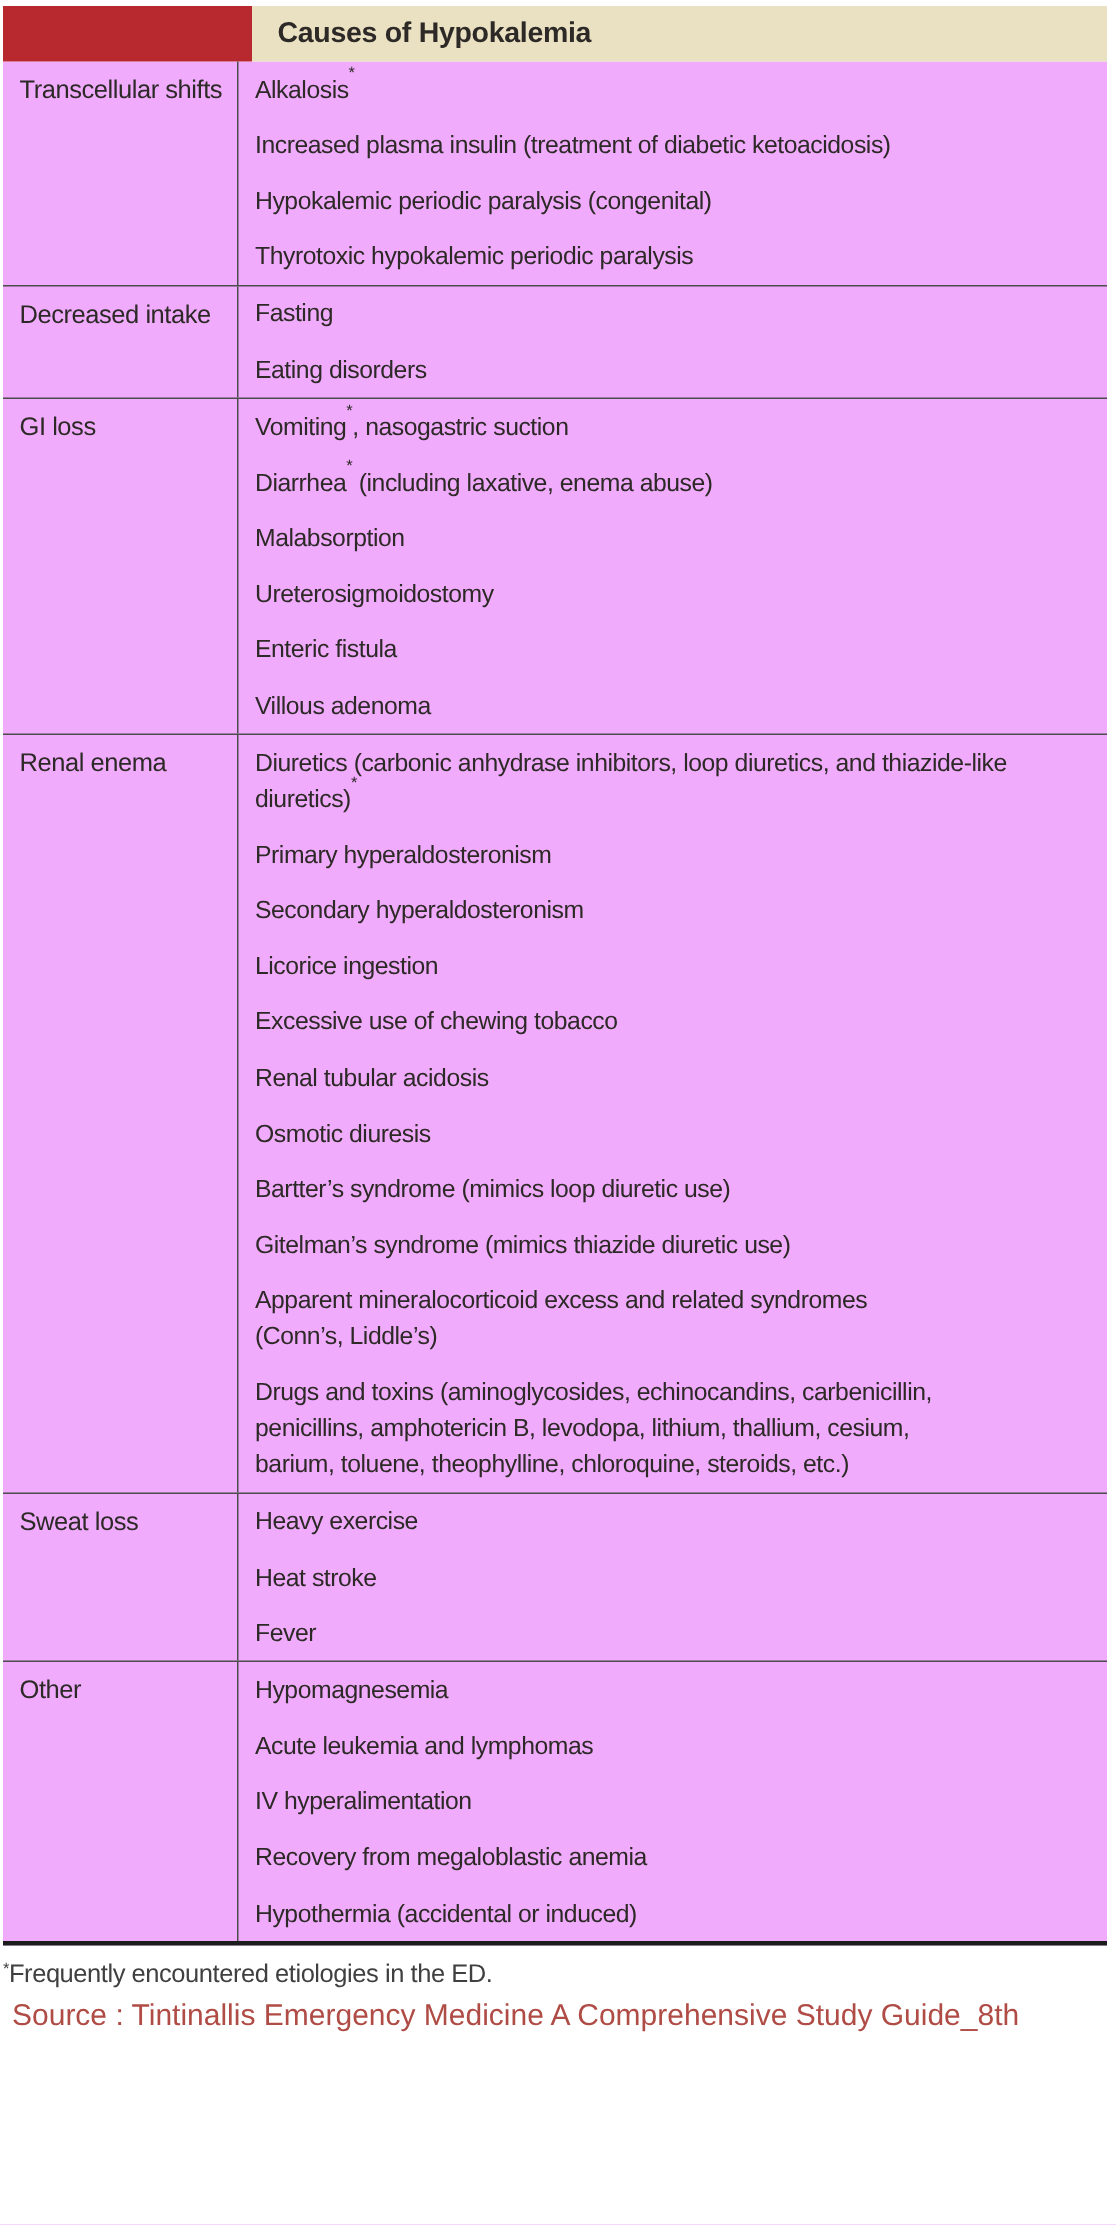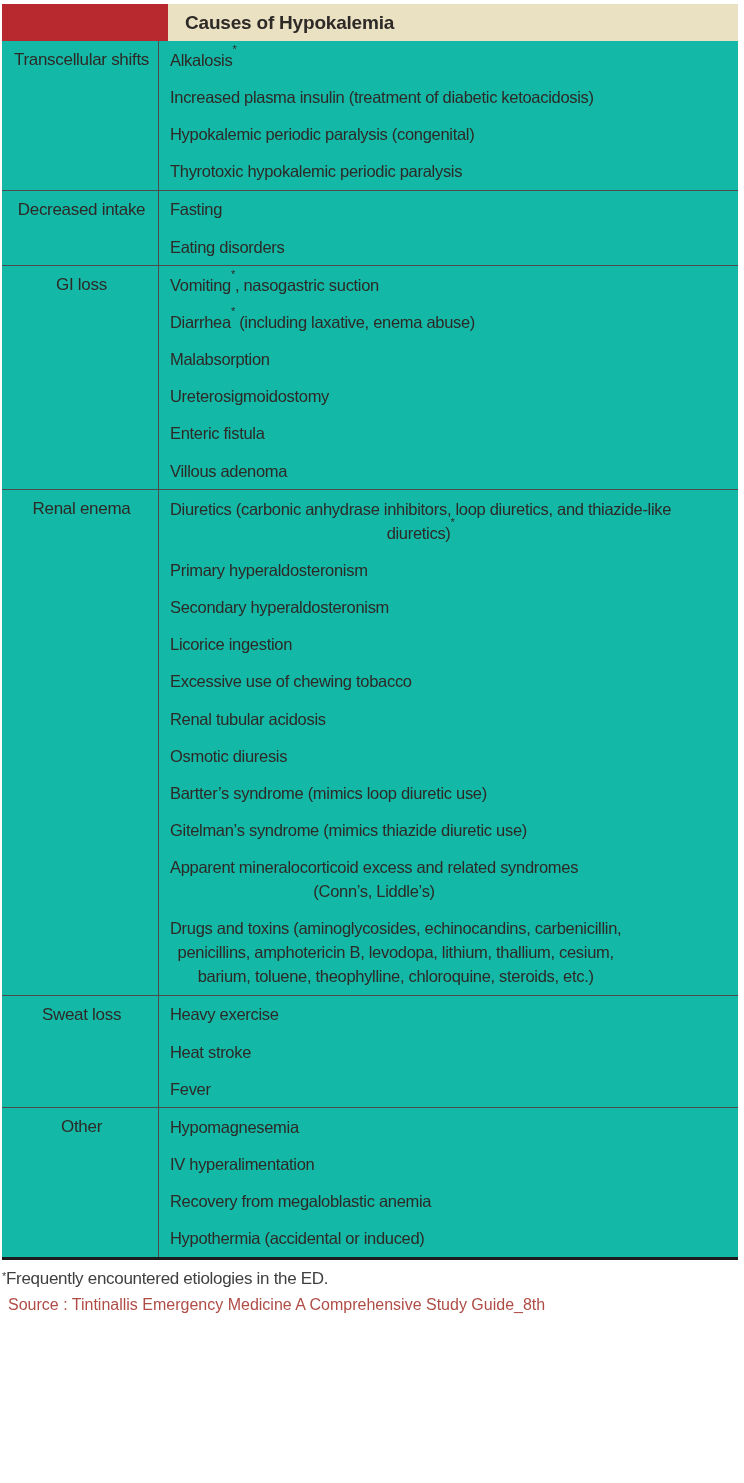--- a/index.html
+++ b/index.html
@@ -8,21 +8,20 @@
     height: 1483px;
     background: #ffffff;
     font-family: "Liberation Sans", sans-serif;
     color: #2d2926;
     overflow: hidden;
   }
   .page { position: relative; width: 744px; height: 1483px; }
 
   .table-wrap {
     margin: 4px 6px 0 2px; 
-    text-align: center;
   }
 
   
   .thead { display: flex; height: 37px; }
   .thead-left {
     width: 166px;
     flex: 0 0 166px;
   }
   .thead-right {
     flex: 1;
@@ -78,37 +77,37 @@
     color: #404040;
   }
   .footnote sup {
     font-size: 11px;
     vertical-align: top;
     position: relative;
     top: 1px;
   }
   .source {
     margin: 7px 6px 0 8px;
-    font-size: 16px;
+    font-size: 20px;
     letter-spacing: 0;
   }
 </style>
 </head>
 <body>
 
 <div class="page">
 
   <div class="table-wrap">
 
     <div class="thead">
       <div class="thead-left" style="background: rgb(184, 41, 47);"></div>
       <div class="thead-right" style="background: rgb(234, 224, 194);">Causes of Hypokalemia</div>
     </div>
 
-    <div class="tbody" id="tbody" style="background: #14b8a6;">
+    <div class="tbody" id="tbody" style="background: #f0abfc;">
         <div class="group">
           <div class="cat">Transcellular shifts</div>
           <div class="items">
             <div class="item">
               <span>Alkalosis<sup class="ast">*</sup></span>
             </div>
             <div class="item">
               <span>Increased plasma insulin (treatment of diabetic ketoacidosis)</span>
             </div>
             <div class="item">
@@ -205,20 +204,23 @@
             </div>
           </div>
         </div>
         <div class="group">
           <div class="cat">Other</div>
           <div class="items">
             <div class="item">
               <span>Hypomagnesemia</span>
             </div>
             <div class="item">
+              <span>Acute leukemia and lymphomas</span>
+            </div>
+            <div class="item">
               <span>IV hyperalimentation</span>
             </div>
             <div class="item">
               <span>Recovery from megaloblastic anemia</span>
             </div>
             <div class="item">
               <span>Hypothermia (accidental or induced)</span>
             </div>
           </div>
         </div>

